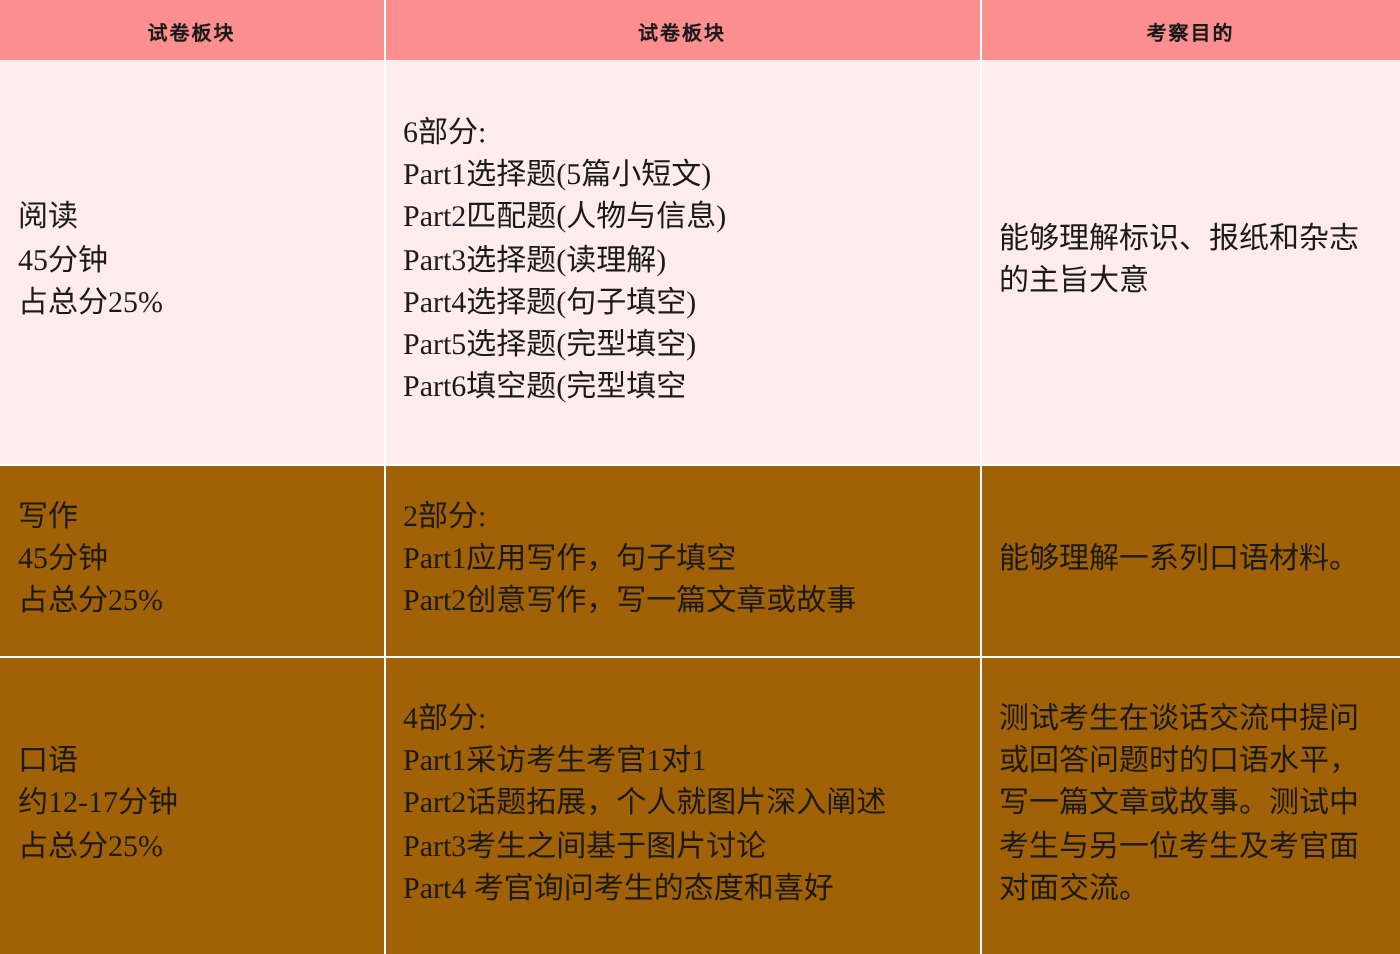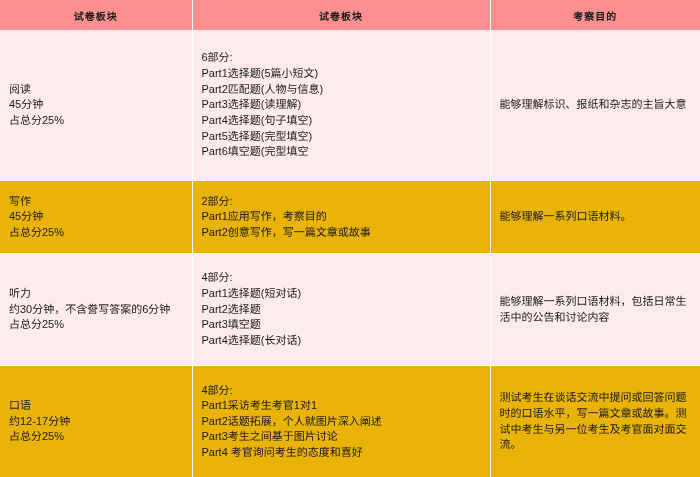--- a/index.html
+++ b/index.html
@@ -39,31 +39,32 @@
     padding: 0;
     border-right: 1px solid #ffffff;
     letter-spacing: 1px;
   }
   .exam-table thead th:last-child { border-right: none; }
 
   
   .exam-table tbody td {
     padding: 5px 9px;
     vertical-align: middle;
-    font-size: 11px;
+    font-size: 15px;
     line-height: 1.42;
     border-right: 1px solid #ffffff;
     border-bottom: 1px solid #ffffff;
+    font-family: Liberation Serif, serif;
   }
   .exam-table tbody td:last-child { border-right: none; }
   .exam-table tbody tr:last-child td { border-bottom: none; }
 
   
   tr.tint-light td { background: #fdeceb; }
-  tr.tint-deep  td { background: #eab308; }
+  tr.tint-deep  td { background: #a16207; }
 
   
   td.cell-section {
     white-space: pre-line;
   }
   td.cell-content {
     text-align: left;
     white-space: pre-line;
   }
   td.cell-purpose {
@@ -100,36 +101,25 @@
 Part5选择题(完型填空)
 Part6填空题(完型填空</td>
       <td class="cell-purpose">能够理解标识、报纸和杂志的主旨大意</td>
     </tr>
 
     <tr class="tint-deep">
       <td class="cell-section">写作
 45分钟
 占总分25%</td>
       <td class="cell-content">2部分:
-Part1应用写作，考察目的
+Part1应用写作，句子填空
 Part2创意写作，写一篇文章或故事</td>
       <td class="cell-purpose">能够理解一系列口语材料。</td>
     </tr>
 
-    <tr class="tint-light">
-      <td class="cell-section">听力
-约30分钟，不含誊写答案的6分钟
-占总分25%</td>
-      <td class="cell-content">4部分:
-Part1选择题(短对话)
-Part2选择题
-Part3填空题
-Part4选择题(长对话)</td>
-      <td class="cell-purpose">能够理解一系列口语材料，包括日常生活中的公告和讨论内容</td>
-    </tr>
 
     <tr class="tint-deep">
       <td class="cell-section">口语
 约12-17分钟
 占总分25%</td>
       <td class="cell-content">4部分:
 Part1采访考生考官1对1
 Part2话题拓展，个人就图片深入阐述
 Part3考生之间基于图片讨论
 Part4 考官询问考生的态度和喜好</td>

